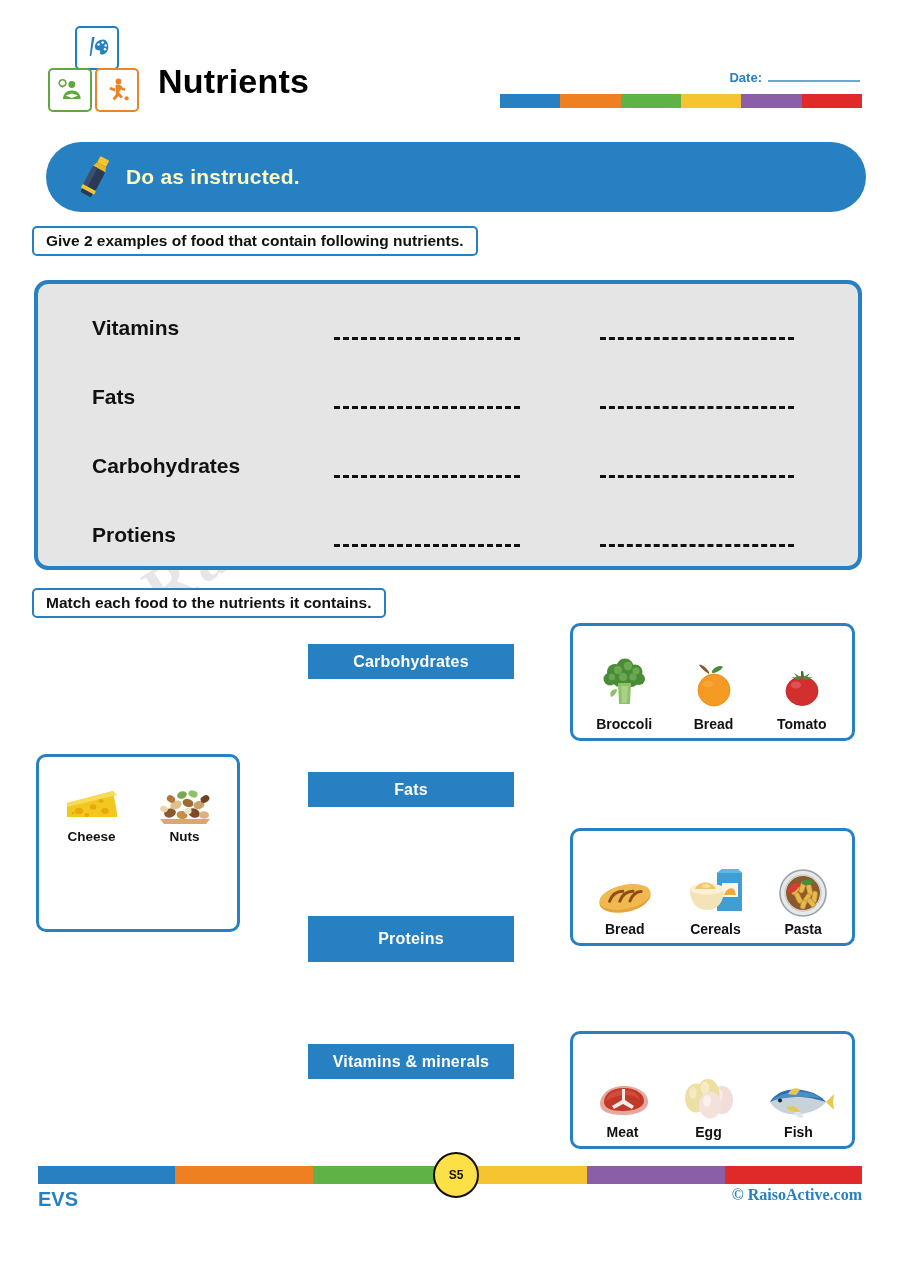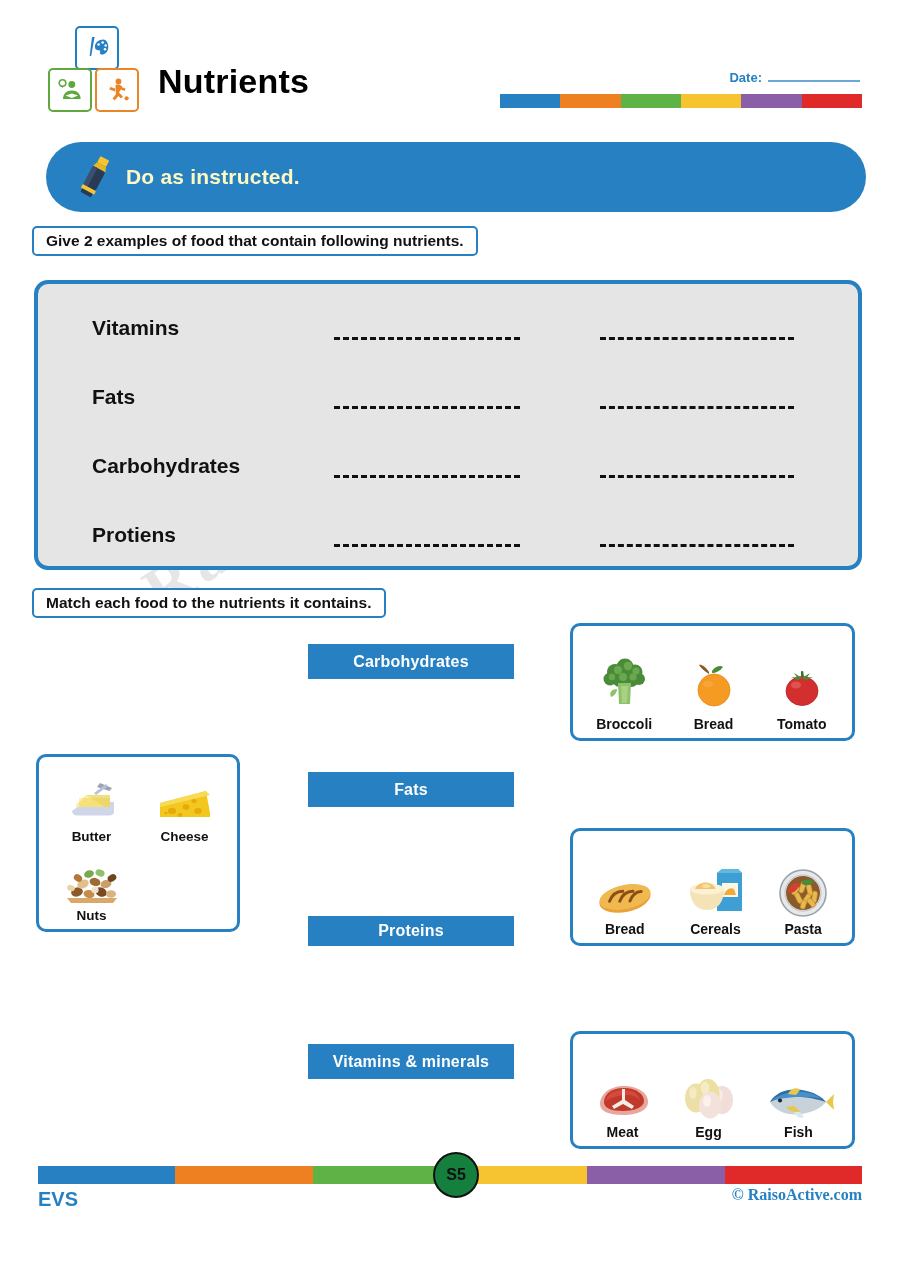--- a/index.html
+++ b/index.html
@@ -124,21 +124,21 @@
   .pill {
     position: absolute;
     background: #2680c2;
     color: #fff;
     font-size: 16px; font-weight: 700;
     display: flex; align-items: center; justify-content: center;
     letter-spacing: .2px;
   }
   #pill-carbs    { left: 308px; top: 29px;  width: 206px; height: 35px; }
   #pill-fats     { left: 308px; top: 157px; width: 206px; height: 35px; }
-  #pill-proteins { left: 308px; top: 301px; width: 206px; height: 30px; }
+  #pill-proteins { left: 308px; top: 301px; width: 206px; height: 46px; }
   #pill-vitamins { left: 308px; top: 429px; width: 206px; height: 35px; }
 
   .food-card {
     position: absolute;
     border: 3.5px solid #2680c2;
     border-radius: 10px;
     background: #fff;
     padding: 8px 6px 6px;
   }
   #card-veg    { left: 570px; top: 8px;   width: 285px; height: 118px; }
@@ -155,23 +155,23 @@
   .food-grid .food-item .glyph { height: 52px; }
   .food-grid .food-item .cap { font-size: 13.5px; }
 
   
   .footer { position: absolute; left: 0; top: 1160px; width: 900px; height: 60px; z-index: 2; }
   .footer-bar { position: absolute; left: 38px; top: 6px; width: 824px; height: 18px; display: flex; }
   .footer-bar > span { flex: 1 1 0; height: 100%; }
   .badge {
     position: absolute; left: 433px; top: -8px;
     width: 46px; height: 46px; border-radius: 50%;
-    background: #15803d; border: 2.5px solid #111;
+    background: #fde047; border: 2.5px solid #111;
     display: flex; align-items: center; justify-content: center;
-    font-size: 16px; font-weight: 700; color: #111;
+    font-size: 12px; font-weight: 700; color: #111;
   }
   .footer-left  { position: absolute; left: 38px; top: 28px; font-size: 20px; font-weight: 700; color: #2680c2; }
   .footer-right { position: absolute; right: 38px; top: 26px; font-size: 16px; font-weight: 700; color: #2680c2;
                   font-family: "Liberation Serif", serif; }
 </style>
 </head>
 <body>
 
 <div class="page">
 
@@ -338,33 +338,20 @@
               <rect x="27" y="13" width="2.4" height="6" rx="1" fill="#3c7030"></rect>
             </svg>
           </span>
           <span class="cap">Tomato</span>
         </div>
       </div>
     </div>
 
     <div class="food-card" id="card-fats">
       <div class="food-grid">
-        <div class="food-item">
-          <span class="glyph">
-            <svg width="60" height="48" viewBox="0 0 60 48">
-              <path d="M38 4 L50 9 L47.5 12 L35 8 Z" fill="#9aa4b5"></path>
-              <path d="M10 32 L22 23 L52 23 L52 33 C52 35 50 36.5 47 36.5 L15 36.5 C12 36.5 10 34.6 10 32 Z" fill="#cfd6ea"></path>
-              <path d="M14 26 L24 16 L48 16 L48 28 L14 28 Z" fill="#f5e07a"></path>
-              <path d="M14 26 L24 16 L48 16 L48 19 L17 19 L17 28 L14 28 Z" fill="#fcf0ab"></path>
-              <path d="M24 16 L48 16 L48 28 L43 28 Z" fill="#e6cd5c" opacity=".5"></path>
-              <path d="M32 14 L44 5 L46 7 L34 16 Z" fill="#b9c2d4"></path>
-            </svg>
-          </span>
-          <span class="cap">Butter</span>
-        </div>
         <div class="food-item">
           <span class="glyph">
             <svg width="62" height="44" viewBox="0 0 62 44">
               <path d="M6 34 L6 20 L52 8 L56 30 L56 34 Z" fill="#f2c81e"></path>
               <path d="M6 20 L52 8 L56 12 L6 24 Z" fill="#f7db56"></path>
               <g fill="#e8a90c">
                 <ellipse cx="18" cy="28" rx="4" ry="3.2"></ellipse>
                 <ellipse cx="32" cy="24" rx="3.4" ry="2.8"></ellipse>
                 <ellipse cx="44" cy="28" rx="3.8" ry="3"></ellipse>
                 <ellipse cx="26" cy="32" rx="2.4" ry="2"></ellipse>

